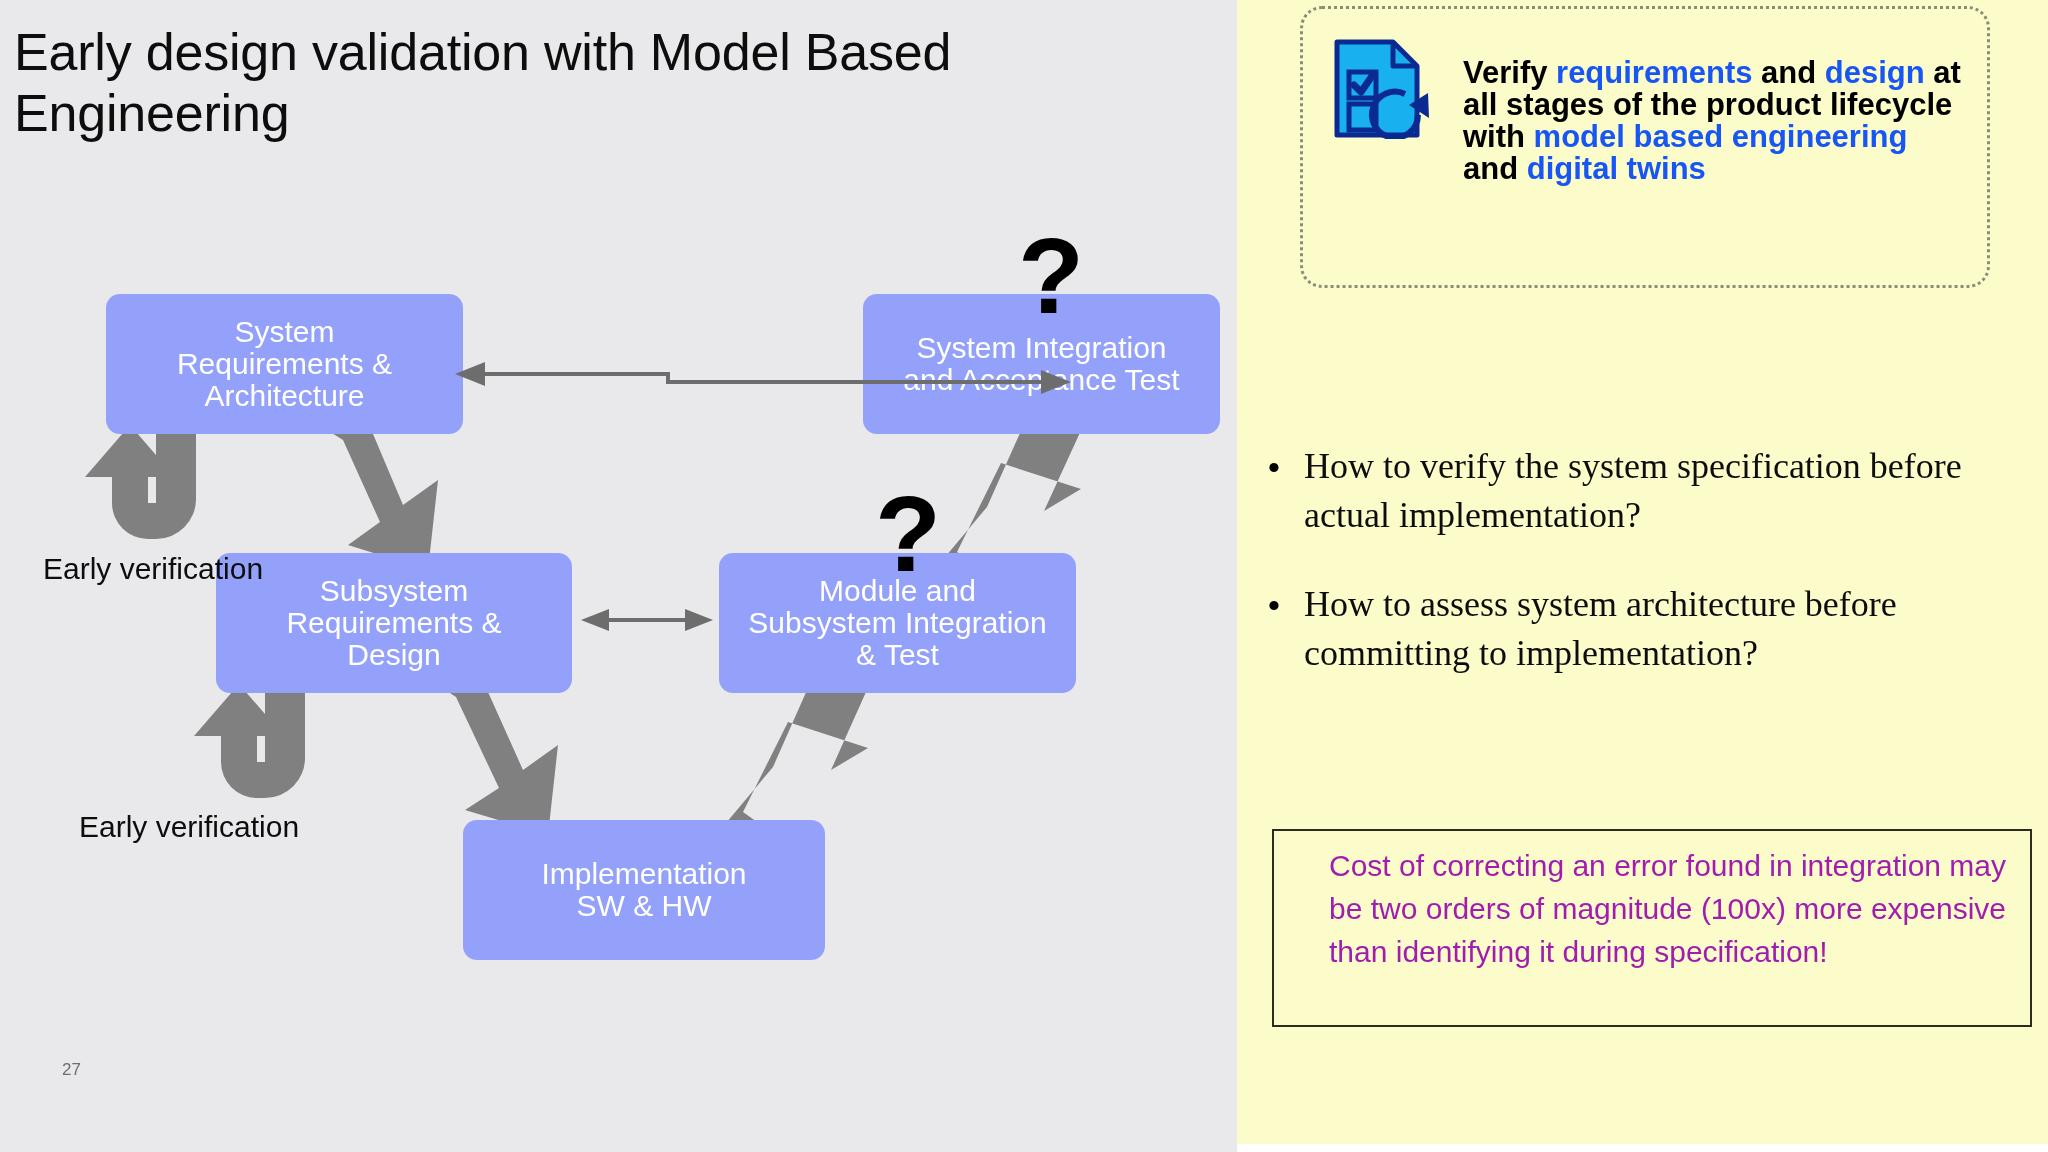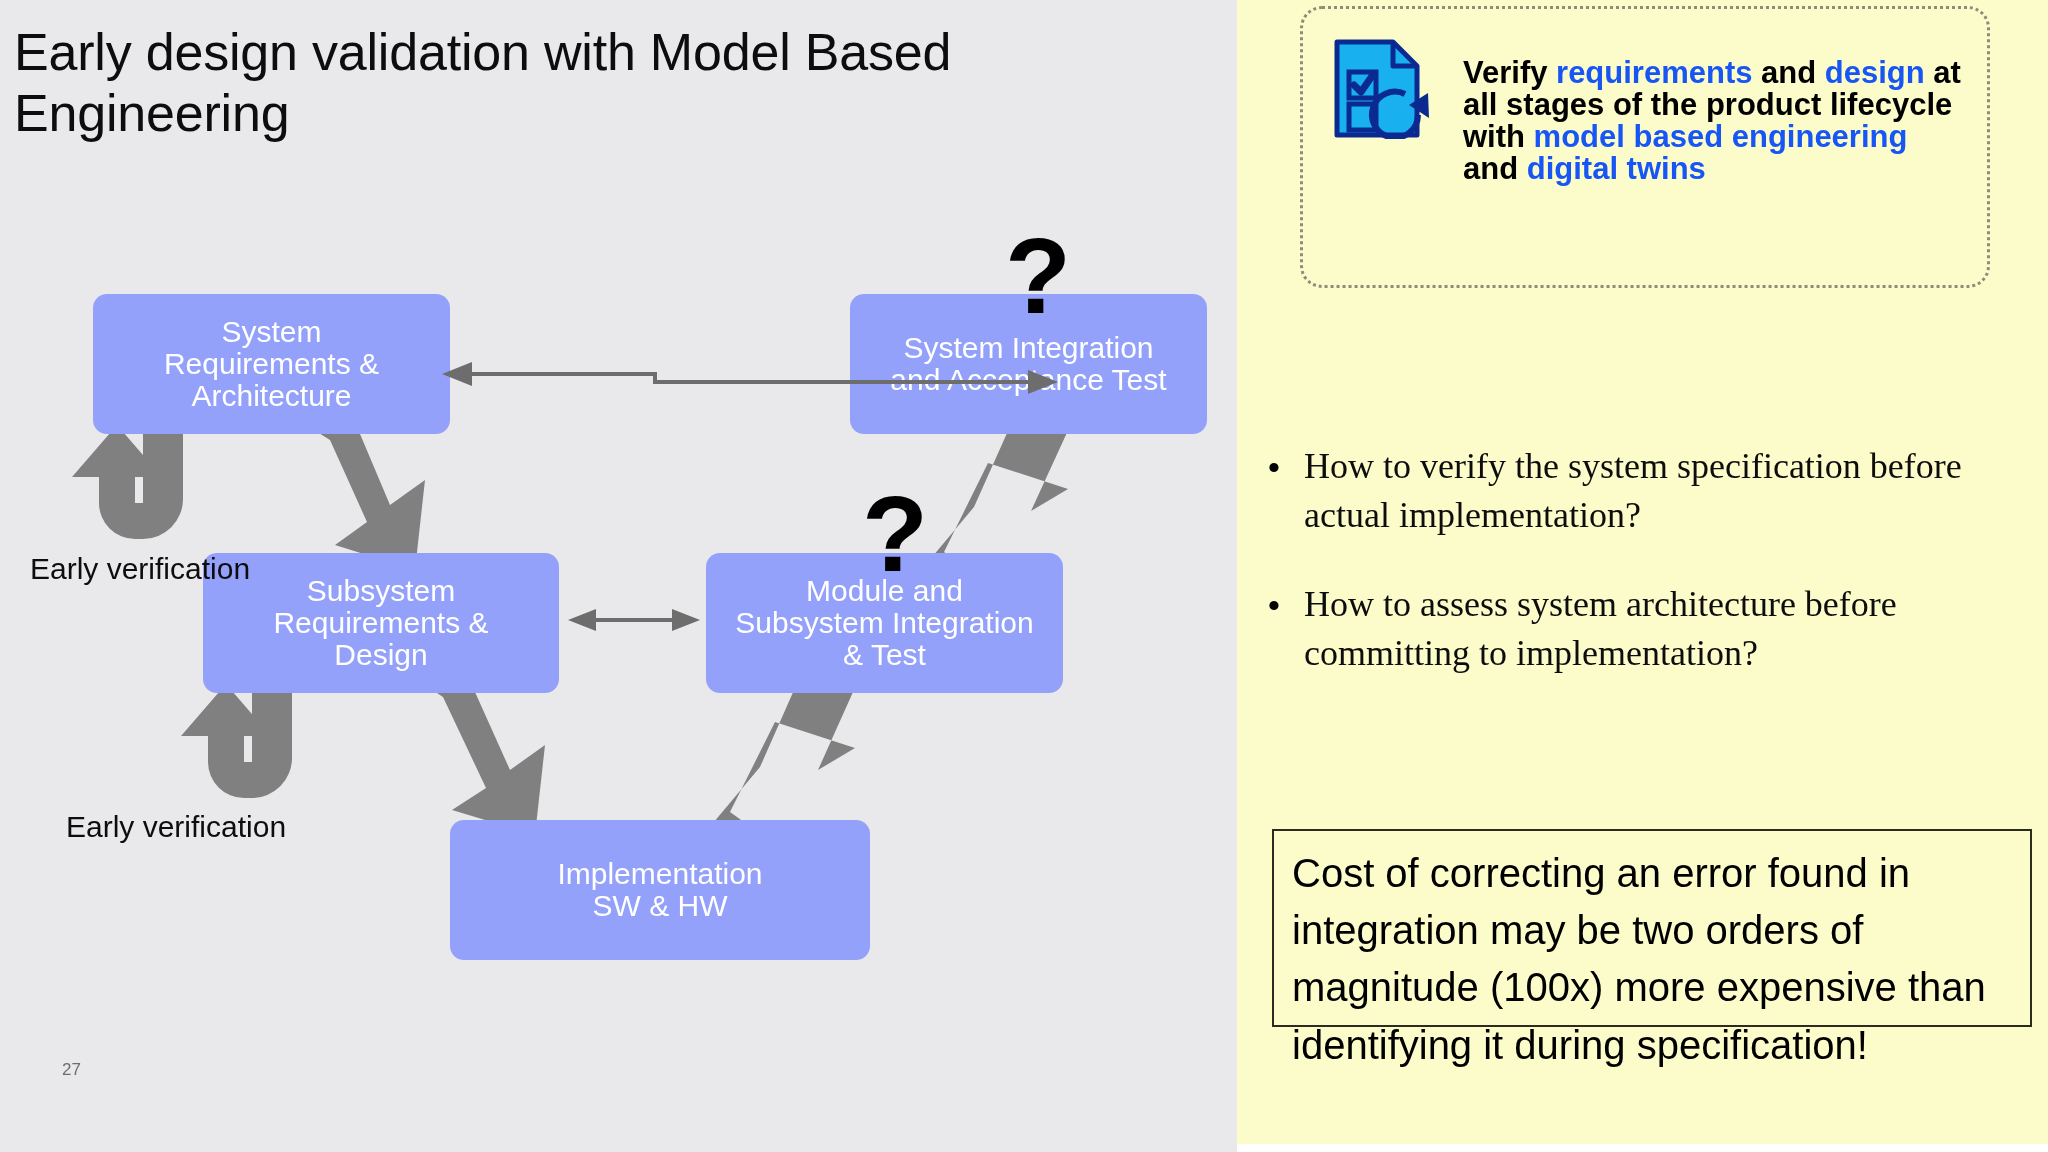--- a/index.html
+++ b/index.html
@@ -52,42 +52,42 @@
     position: absolute;
     left: 62px;
     top: 1060px;
     font-size: 17px;
     color: #6e6e6e;
   }
 
   
   .diagram {
     position: absolute;
-    left: 0; top: 0;
+    left: 13px; top: 0;
     width: 1237px;
     height: 1152px;
   }
   .vbox {
     position: absolute;
     background: #94a1fb;
     border-radius: 14px;
     color: #ffffff;
     font-size: 30px;
     line-height: 1.07;
     display: flex;
     align-items: center;
     justify-content: center;
     text-align: center;
     box-sizing: border-box;
     padding: 4px 10px;
     z-index: 3;
   }
   .vbox.b-sysreq     { left: 93px;  top: 294px; width: 357px; height: 140px; }
   .vbox.b-subreq     { left: 203px; top: 553px; width: 356px; height: 140px; text-align: center; }
-  .vbox.b-impl       { left: 450px; top: 820px; width: 420px; height: 140px; }
+  .vbox.b-impl       { left: 450px; top: 820px; width: 362px; height: 140px; }
   .vbox.b-modint     { left: 706px; top: 553px; width: 357px; height: 140px; }
   .vbox.b-sysint     { left: 850px; top: 294px; width: 357px; height: 140px; }
 
   .qmark {
     position: absolute;
     font-size: 108px;
     font-weight: 700;
     color: #000000;
     line-height: 1;
     z-index: 6;
@@ -194,23 +194,24 @@
     position: absolute;
     left: 1272px;
     top: 829px;
     width: 760px;
     height: 198px;
     border: 2px solid #2b2b20;
     box-sizing: border-box;
     padding: 14px 18px 0 18px;
   }
   .cost-text {
-    font-size: 40px;
+    font-size: 30px;
     line-height: 1.43;
-    color: #000000;
+    color: #a21caf;
+    margin-left: 37px;
   }
 </style>
 </head>
 <body>
 
 <div id="slide">
 
   <div class="left-panel"></div>
   <div class="right-panel"></div>
 

